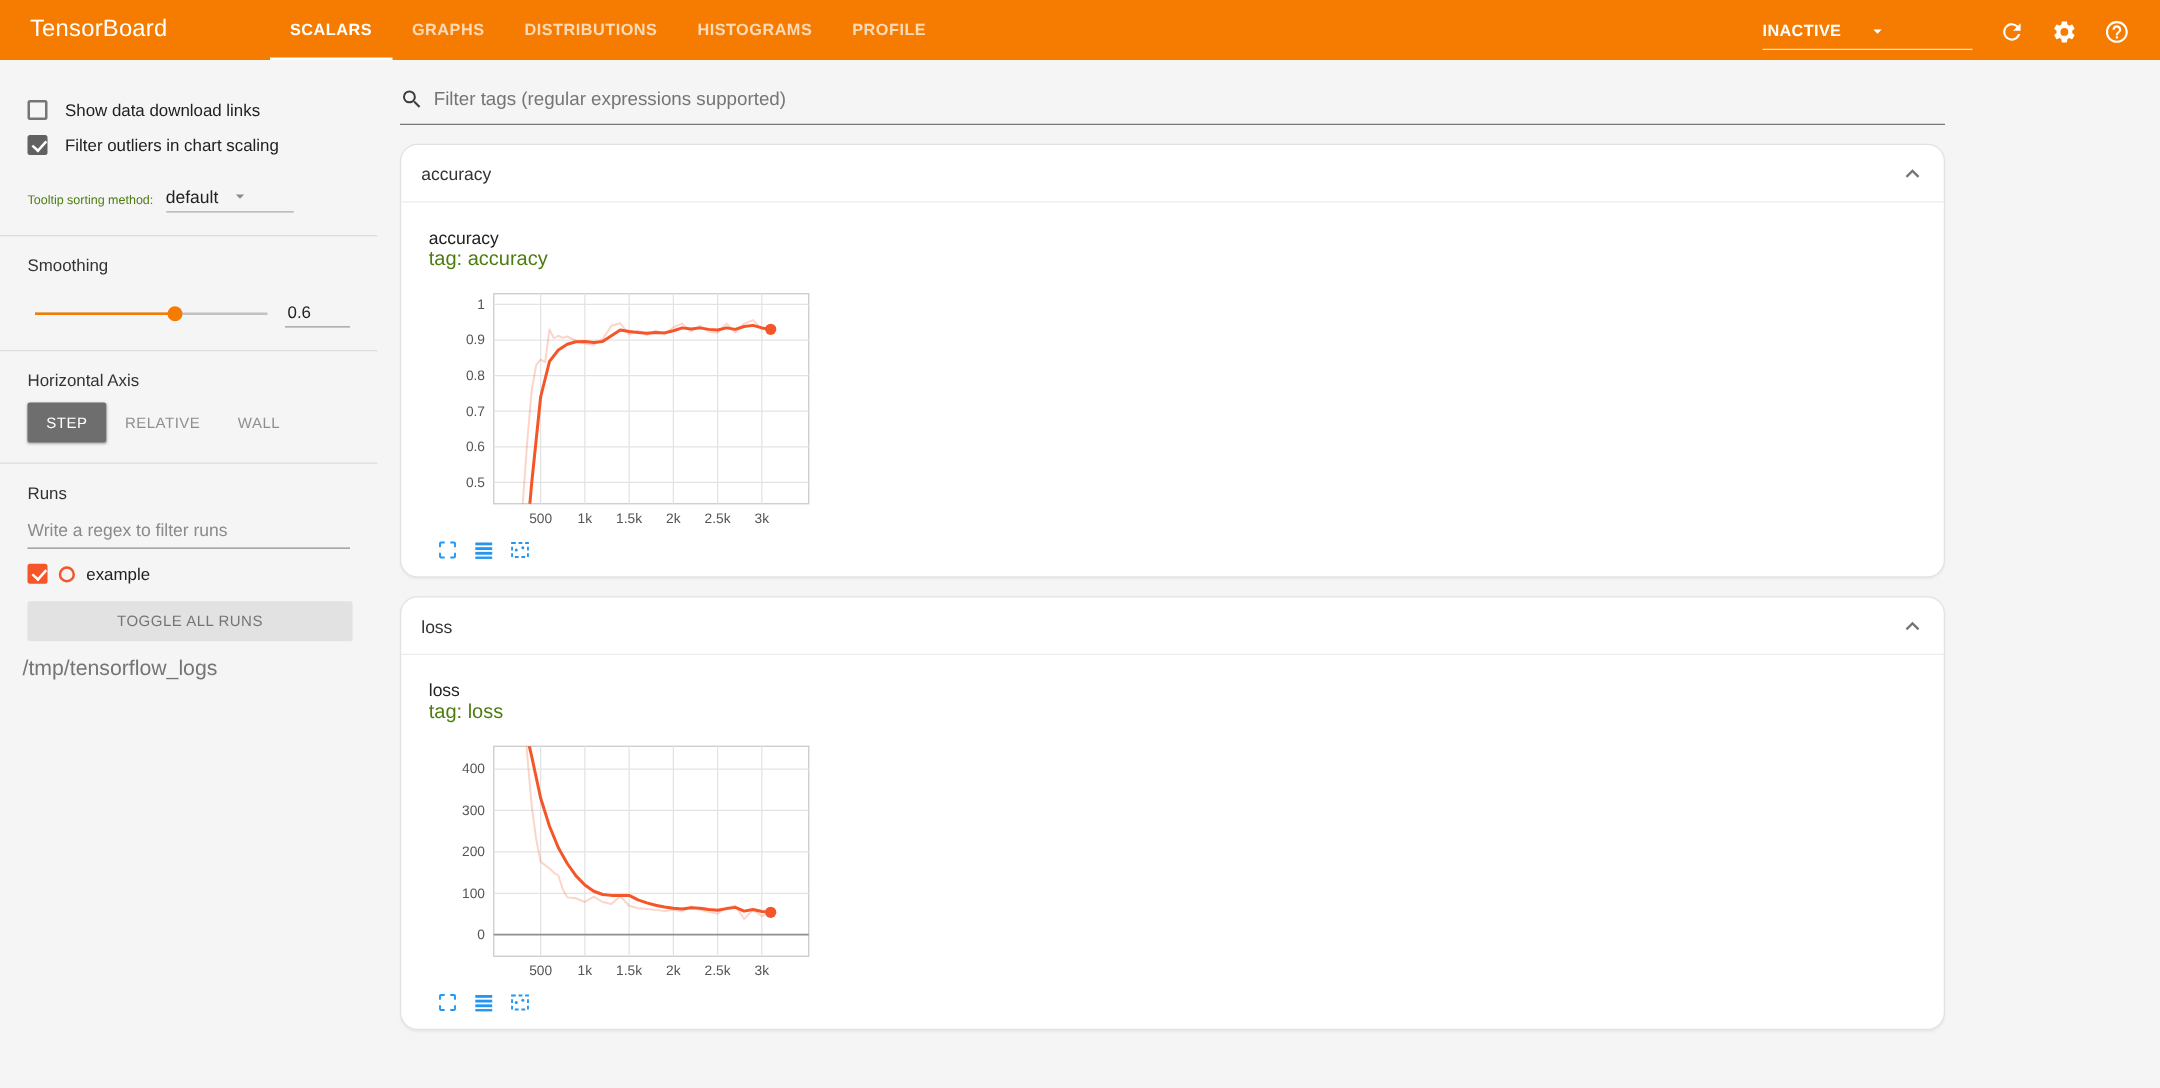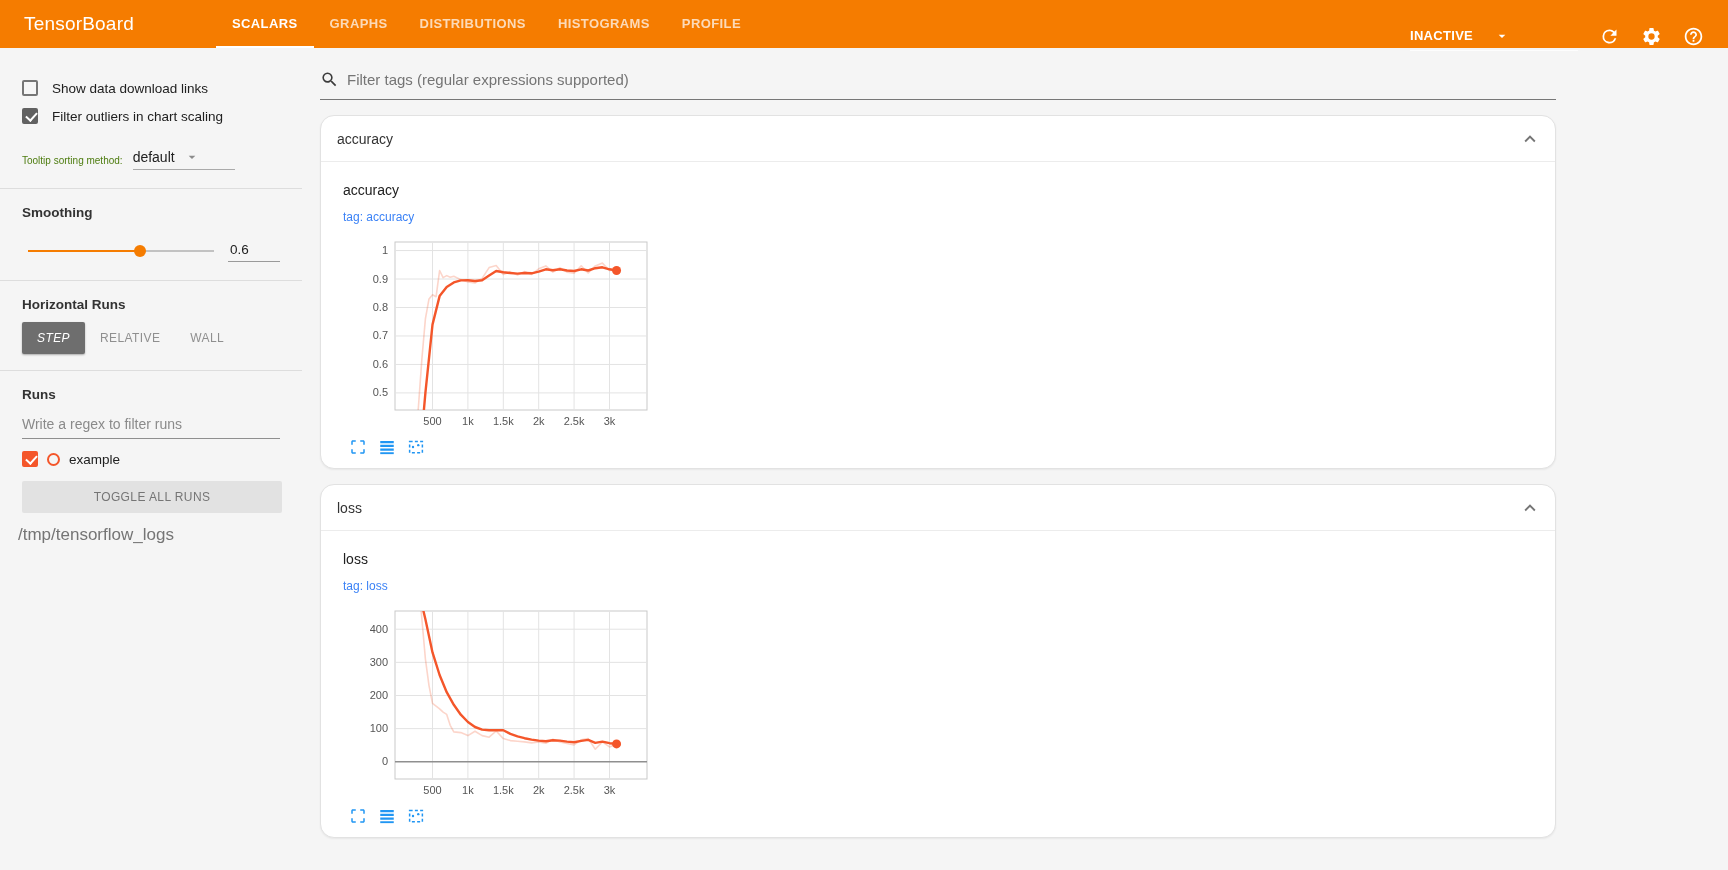--- a/index.html
+++ b/index.html
@@ -7,21 +7,21 @@
     font-family:"Liberation Sans", sans-serif; background:#f5f5f5; }
 
   
   .topbar { height:48px; background:#f57c00; display:flex; align-items:stretch;
     color:#fff; position:relative; }
   .logo { font-size:19px; line-height:48px; padding:0 24px; font-weight:400; letter-spacing:.2px; }
   .tabs { display:flex; margin-left:58px; }
   .tab { font-size:13px; font-weight:700; letter-spacing:.4px; line-height:48px;
     padding:0 16px; color:rgba(255,255,255,.72); cursor:pointer; border-bottom:2px solid transparent; }
   .tab.checked { color:#fff; border-bottom-color:#fff; }
-  .topbar-right { position:absolute; right:24px; top:12px; height:48px; display:flex; align-items:center; gap:20px; }
+  .topbar-right { position:absolute; right:24px; top:1px; height:48px; display:flex; align-items:center; gap:20px; }
   .status-select { display:flex; align-items:center; width:168px; border-bottom:1px solid rgba(255,255,255,.75);
     height:30px; cursor:pointer; }
   .status-select span { font-size:13px; font-weight:700; letter-spacing:.3px; flex:1; }
   .icon-btn { width:22px; height:22px; cursor:pointer; display:flex; align-items:center; justify-content:center; }
   .icon-btn svg { width:21px; height:21px; fill:#fff; }
 
   
   .page-body { display:flex; height:822px; }
   .sidebar { width:302px; background:#f5f5f5; padding-top:20px; flex-shrink:0; }
   .main { flex:1; padding:0 172px 0 18px; overflow:hidden; }
@@ -36,33 +36,33 @@
     border:solid #fff; border-width:0 2px 2px 0; transform:rotate(42deg); }
   .chk.run-chk { border-color:#f4562a; }
   .chk.run-chk.checked { background:#f4562a; border-color:#f4562a; }
   .chk-label { font-size:13.5px; color:#212121; }
   .tooltip-row { display:flex; align-items:flex-end; gap:10px; padding:14px 0 2px 22px; }
   .tooltip-label { font-size:10px; color:#4d7c0f; padding-bottom:4px; }
   .dd { display:flex; align-items:center; border-bottom:1px solid #aaa; min-width:102px; height:26px; cursor:pointer; }
   .dd span { font-size:14px; color:#212121; flex:1; }
   .caret svg { width:16px; height:16px; fill:#8b8b8b; display:block; }
   .caret.white svg { fill:#fff; }
-  .section-label { font-size:13.5px; color:#333; padding-left:22px; margin-bottom:4px;font-weight:bold; }
+  .section-label { font-size:13.5px; color:#333; padding-left:22px; margin-bottom:4px; }
   .slider-row { display:flex; align-items:center; padding:16px 22px 2px 28px; gap:14px; }
   .slider { position:relative; flex:1; height:14px; cursor:pointer; --p:60%; }
   .slider .track { position:absolute; top:6px; left:0; right:0; height:2px; background:#c2c2c2; }
   .slider .fill { position:absolute; top:6px; left:0; width:var(--p); height:2px; background:#f57c00; }
   .slider .thumb { position:absolute; top:1px; left:calc(var(--p) - 6px); width:12px; height:12px;
     border-radius:50%; background:#f57c00; }
   .slider-value { width:52px; border-bottom:1px solid #9a9a9a; font-size:13.5px; color:#212121;
     padding:2px 2px 4px 2px; cursor:text; }
   .axis-btns { display:flex; padding-left:22px; margin-top:10px; }
   .axis-btn { font-size:12px; letter-spacing:.4px; color:#8f8f8f; padding:9px 15px; cursor:pointer;
     border-radius:2px; font-weight:400; }
-  .axis-btn.checked { background:#6e6e6e; color:#fff; box-shadow:0 1px 2px rgba(0,0,0,.3);font-style:italic; }
+  .axis-btn.checked { background:#6e6e6e; color:#fff; box-shadow:0 1px 2px rgba(0,0,0,.3); }
   .runs-filter { margin:10px 22px 0 22px; }
   .runs-filter input { width:100%; border:none; outline:none; background:transparent;
     border-bottom:1px solid #8f8f8f; font-size:14px; padding:4px 0 6px 0; color:#212121;
     font-family:"Liberation Sans", sans-serif; }
   .runs-filter input::placeholder { color:#8a8a8a; }
   .run-row { display:flex; align-items:center; gap:9px; padding:12px 0 4px 22px; cursor:pointer; }
   .run-swatch { width:13px; height:13px; border:2px solid #f4562a; border-radius:50%; flex-shrink:0; }
   .run-name { font-size:13.5px; color:#212121; }
   .toggle-all { margin:10px 20px 0 22px; background:#e2e2e2; color:#757575; font-size:12px;
     letter-spacing:.4px; text-align:center; padding:9px 0; border-radius:2px; cursor:pointer; }
@@ -77,21 +77,21 @@
   .search-row input::placeholder { color:#757575; }
 
   .card { background:#fff; border:1px solid #e2e2e2; border-radius:14px; margin-top:15px;
     box-shadow:0 1px 2px rgba(0,0,0,.06); }
   .card-header { display:flex; align-items:center; height:46px; padding:0 14px 0 16px;
     border-bottom:1px solid #ececec; cursor:pointer; }
   .card-title { flex:1; font-size:14px; color:#333; }
   .chev svg { width:22px; height:22px; fill:#757575; display:block; }
   .card-body { padding:20px 16px 12px 22px; }
   .chart-title { font-size:14px; color:#212121; }
-  .chart-subtitle { font-size:12px; color:#3b82f6; margin-top:12px; }
+  .chart-subtitle { font-size:16px; color:#4d7c0f; margin-top:1px; }
   .chart-svg { display:block; margin-top:10px; }
   .chart-svg text.tick { font-family:"Liberation Sans", sans-serif; font-size:11px; fill:#555; }
   .chart-toolbar { display:flex; gap:11px; margin-top:6px; padding-left:6px; }
   .chart-toolbar .tool { width:18px; height:18px; cursor:pointer; }
   .chart-toolbar svg { width:18px; height:18px; display:block; }
 </style>
 </head>
 <body>
 
 <header class="topbar">
@@ -161,21 +161,21 @@
         <div class="slider" id="smoothing-slider" style="--p: 60%;">
           <div class="track"></div>
             <div class="fill"></div>
           <div class="thumb"></div>
         </div>
         <div class="slider-value">0.6</div>
       </div>
     </div>
 
     <div class="side-section">
-      <div class="section-label">Horizontal Runs</div>
+      <div class="section-label">Horizontal Axis</div>
       <div class="axis-btns">
         <div class="axis-btn checked">STEP</div>
         <div class="axis-btn">RELATIVE</div>
         <div class="axis-btn">WALL</div>
       </div>
     </div>
 
     <div class="side-section">
       <div class="section-label">Runs</div>
       <div class="runs-filter">

